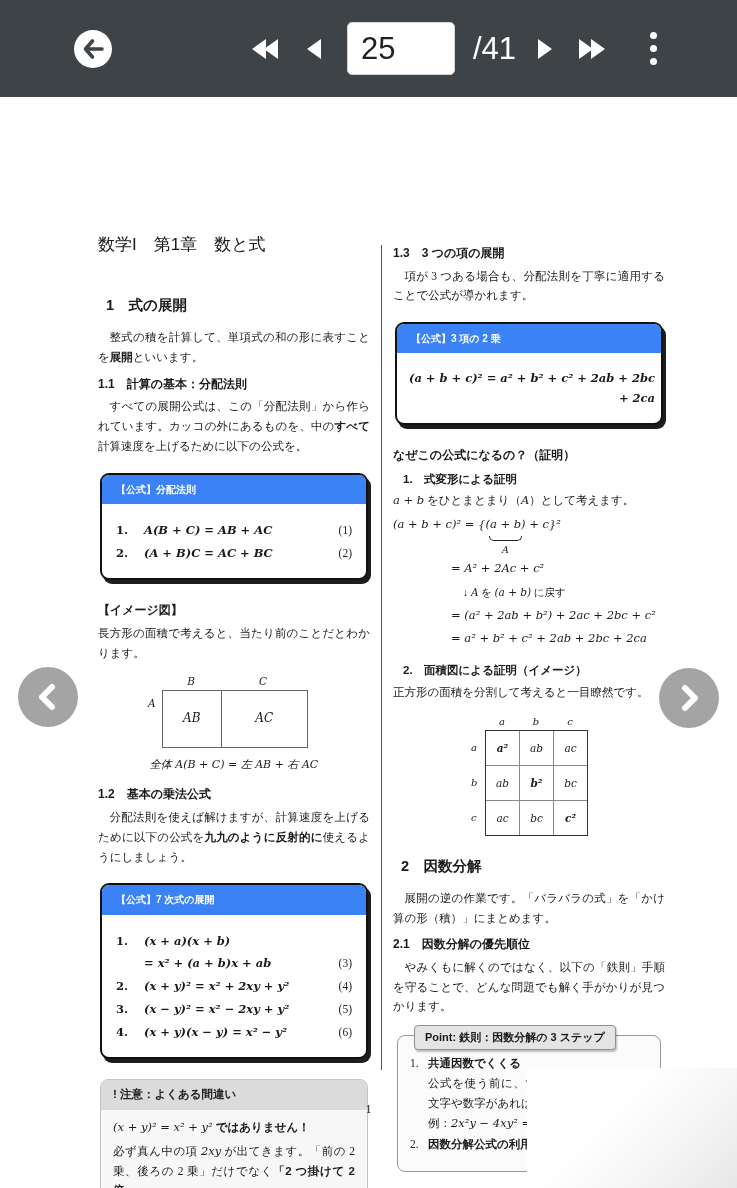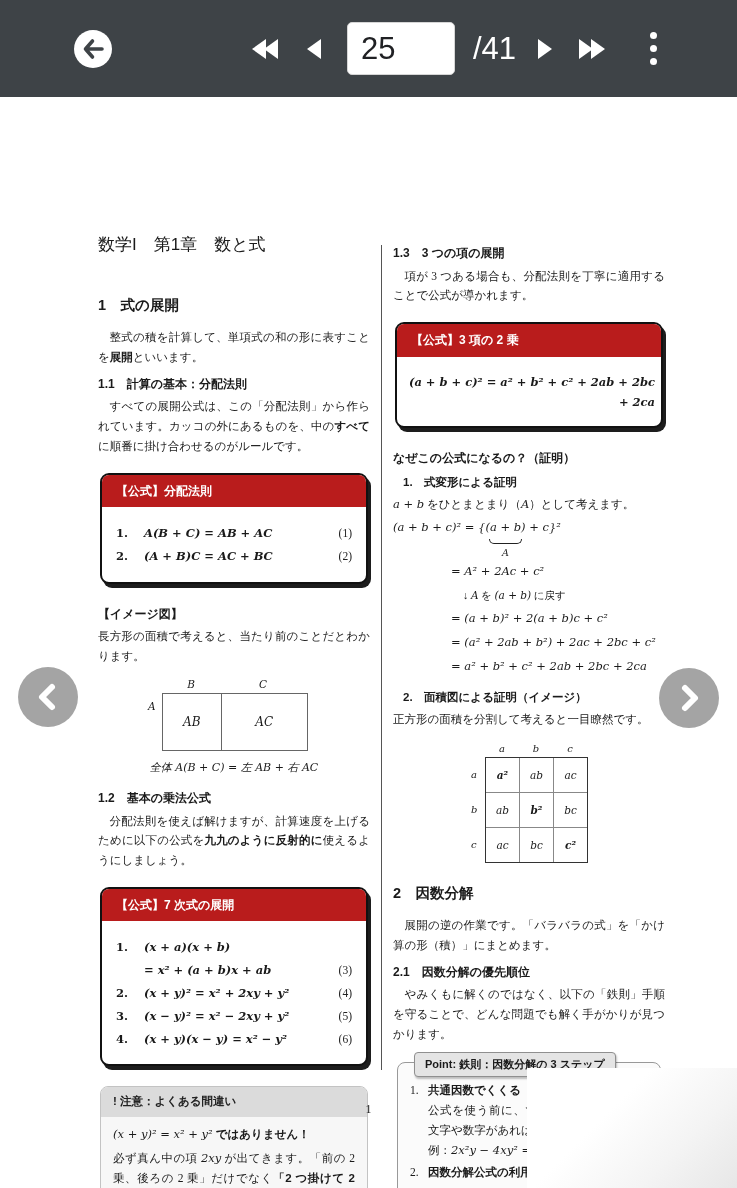--- a/index.html
+++ b/index.html
@@ -33,30 +33,30 @@
            display:flex;align-items:center;justify-content:center;cursor:pointer;z-index:5;}
   .navcirc svg{display:block;}
   
   .doc{position:absolute;top:97px;left:0;width:737px;height:1091px;background:#ffffff;}
   .divider{position:absolute;left:381px;top:148px;width:1px;height:825px;background:#555;}
   .col{position:absolute;top:133px;width:272px;font-size:11.5px;line-height:1.72;text-align:justify;}
   .col-l{left:98px;}
   .col-r{left:393px;}
   .m{font-family:"DejaVu Serif",serif;font-style:italic;}
   .doc-title{font-family:"Liberation Sans",sans-serif;font-weight:normal;font-size:17px;margin:0 0 34px 0;}
-  .sec{font-family:"Liberation Sans",sans-serif;font-weight:bold;font-size:14.5px;margin:18px 0 10px 0;}
+  .sec{font-family:"Liberation Sans",sans-serif;font-weight:bold;font-size:14.5px;margin:18px 0 10px 8px;}
   .sub{font-family:"Liberation Sans",sans-serif;font-weight:bold;font-size:12px;margin:6px 0 3px 0;}
   p{margin:0 0 4px 0;text-indent:1em;}
   p.noind{text-indent:0;}
   b.jb{font-family:"Liberation Sans",sans-serif;}
   
   .fbox{border:2px solid #111;border-radius:9px;background:#ffffff;box-shadow:3px 4px 0 #1d1d1d;
         margin:16px 2px 20px 2px;overflow:hidden;}
-  .fbox-h{background:#b91c1c;color:#ffffff;font-family:"Liberation Sans",sans-serif;font-weight:bold;
-          font-size:12px;padding:6px 14px;}
+  .fbox-h{background:#3b82f6;color:#ffffff;font-family:"Liberation Sans",sans-serif;font-weight:bold;
+          font-size:10px;padding:6px 14px;}
   .fbox-b{padding:14px 14px 12px 14px;}
   .frow{display:flex;margin:3px 0;}
   .fnum{width:28px;font-weight:bold;font-family:"DejaVu Serif",serif;flex:none;}
   .fform{flex:1;font-weight:bold;}
   .feq{flex:none;color:#222;}
   .center-formula{text-align:right;font-weight:bold;padding:16px 6px 14px 6px;}
   
   .figwrap{margin:8px 0 10px 0;}
   .rectfig{position:relative;margin-left:50px;width:160px;}
   .rect-toplabels{display:flex;margin-left:14px;font-size:10.5px;}
@@ -145,21 +145,21 @@
 </div>
 
 <div class="doc">
   <div class="divider"></div>
 
   <div class="col col-l">
     <div class="doc-title">数学I　第1章　数と式</div>
     <div class="sec">1　式の展開</div>
     <p><span>整式の積を計算して、単項式の和の形に表すことを</span><b class="jb">展開</b><span>といいます。</span></p>
     <div class="sub">1.1　計算の基本：分配法則</div>
-    <p><span>すべての展開公式は、この「分配法則」から作られています。カッコの外にあるものを、中の</span><b class="jb">すべて</b><span>に順番に掛け合わせるのがルールです。</span></p>
+    <p><span>すべての展開公式は、この「分配法則」から作られています。カッコの外にあるものを、中の</span><b class="jb">すべて</b><span>計算速度を上げるために以下の公式を。</span></p>
 
     <div class="fbox">
       <div class="fbox-h">【公式】分配法則</div>
       <div class="fbox-b">
         <div class="frow">
           <span class="fnum">1.</span>
           <span class="fform m">A(B + C) = AB + AC</span>
           <span class="feq">(1)</span>
         </div>
         <div class="frow">
@@ -241,21 +241,20 @@
 
     <div class="sub">なぜこの公式になるの？（証明）</div>
     <div class="prheading">1.　式変形による証明</div>
     <p class="noind"><span class="m">a + b</span><span> をひとまとまり（</span><span class="m">A</span><span>）として考えます。</span></p>
 
     <div class="eqline eq-first m">
       <span>(a + b + c)² = {</span><span class="ub"><span>(a + b)</span><span class="brace"></span><span class="lbl">A</span></span><span> + c}²</span>
     </div>
     <div class="eqline eqind m">= A² + 2Ac + c²</div>
     <div class="eqnote"><span>↓ </span><span class="m">A</span><span> を </span><span class="m">(a + b)</span><span> に戻す</span></div>
-    <div class="eqline eqind m">= (a + b)² + 2(a + b)c + c²</div>
     <div class="eqline eqind m">= (a² + 2ab + b²) + 2ac + 2bc + c²</div>
     <div class="eqline eqind m">= a² + b² + c² + 2ab + 2bc + 2ca</div>
 
     <div class="prheading" style="margin-top:12px;">2.　面積図による証明（イメージ）</div>
     <p class="noind">正方形の面積を分割して考えると一目瞭然です。</p>
 
     <div class="gridfig">
       <div class="grid-toprow m">
         <div>a</div>
         <div>b</div>

